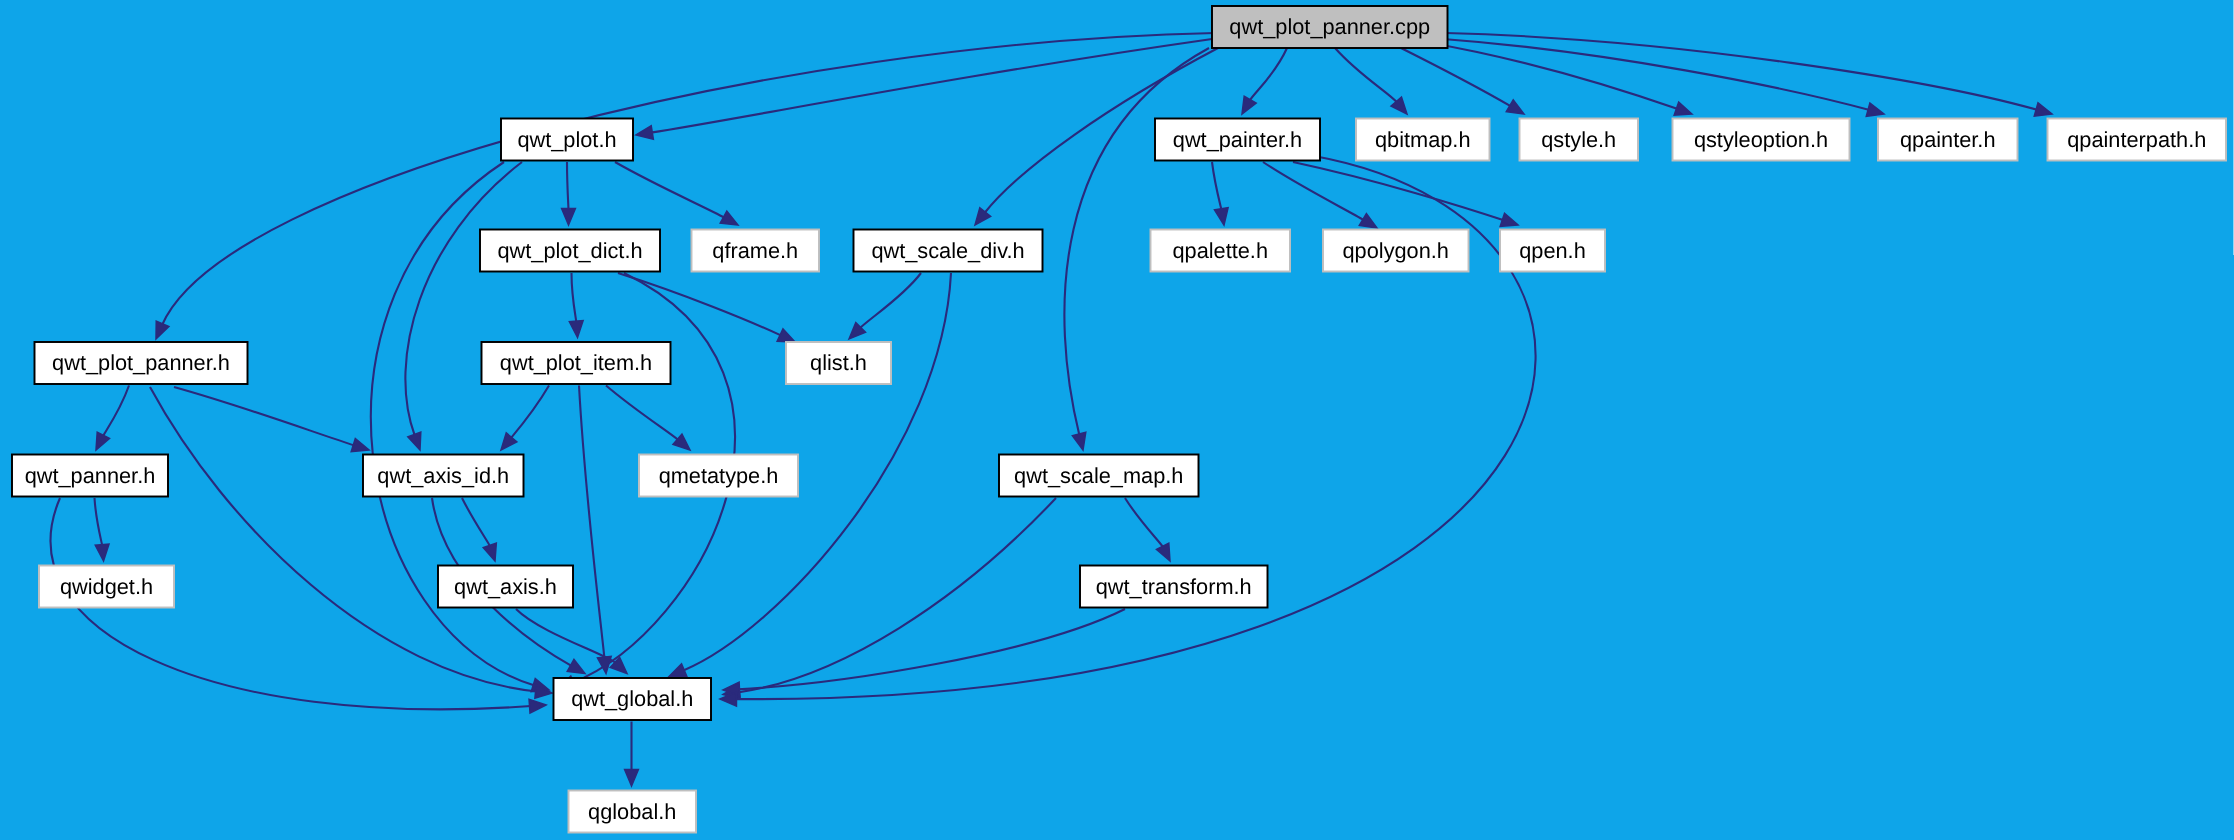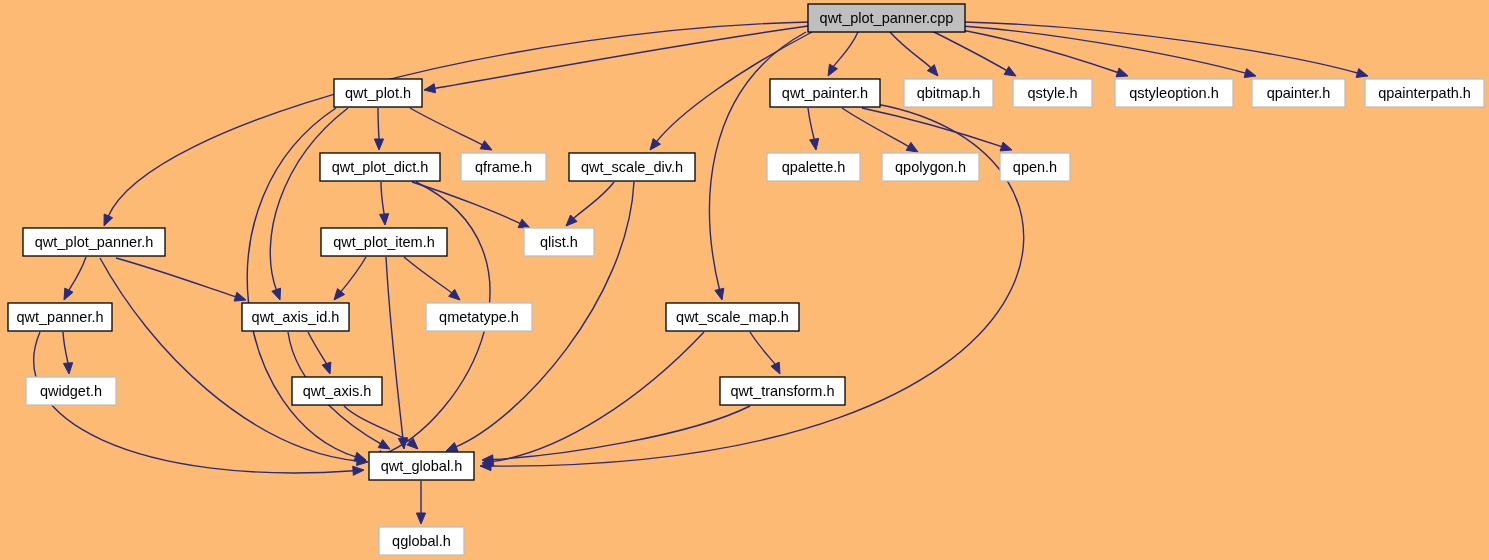--- a/index.html
+++ b/index.html
@@ -7,21 +7,21 @@
     padding: 0;
     background: #ffffff;
   }
   body {
     font-family: "Liberation Sans", sans-serif;
   }
   #graph-root {
     position: relative;
     width: 1489px;
     height: 560px;
-    background: #fdba74;
+    background: #0ea5e9;
     overflow: hidden;
   }
   svg#dep-graph {
     display: block;
     width: 1489px;
     height: 560px;
   }
   .edge-path {
     fill: none;
     stroke: #2a2a7c;

